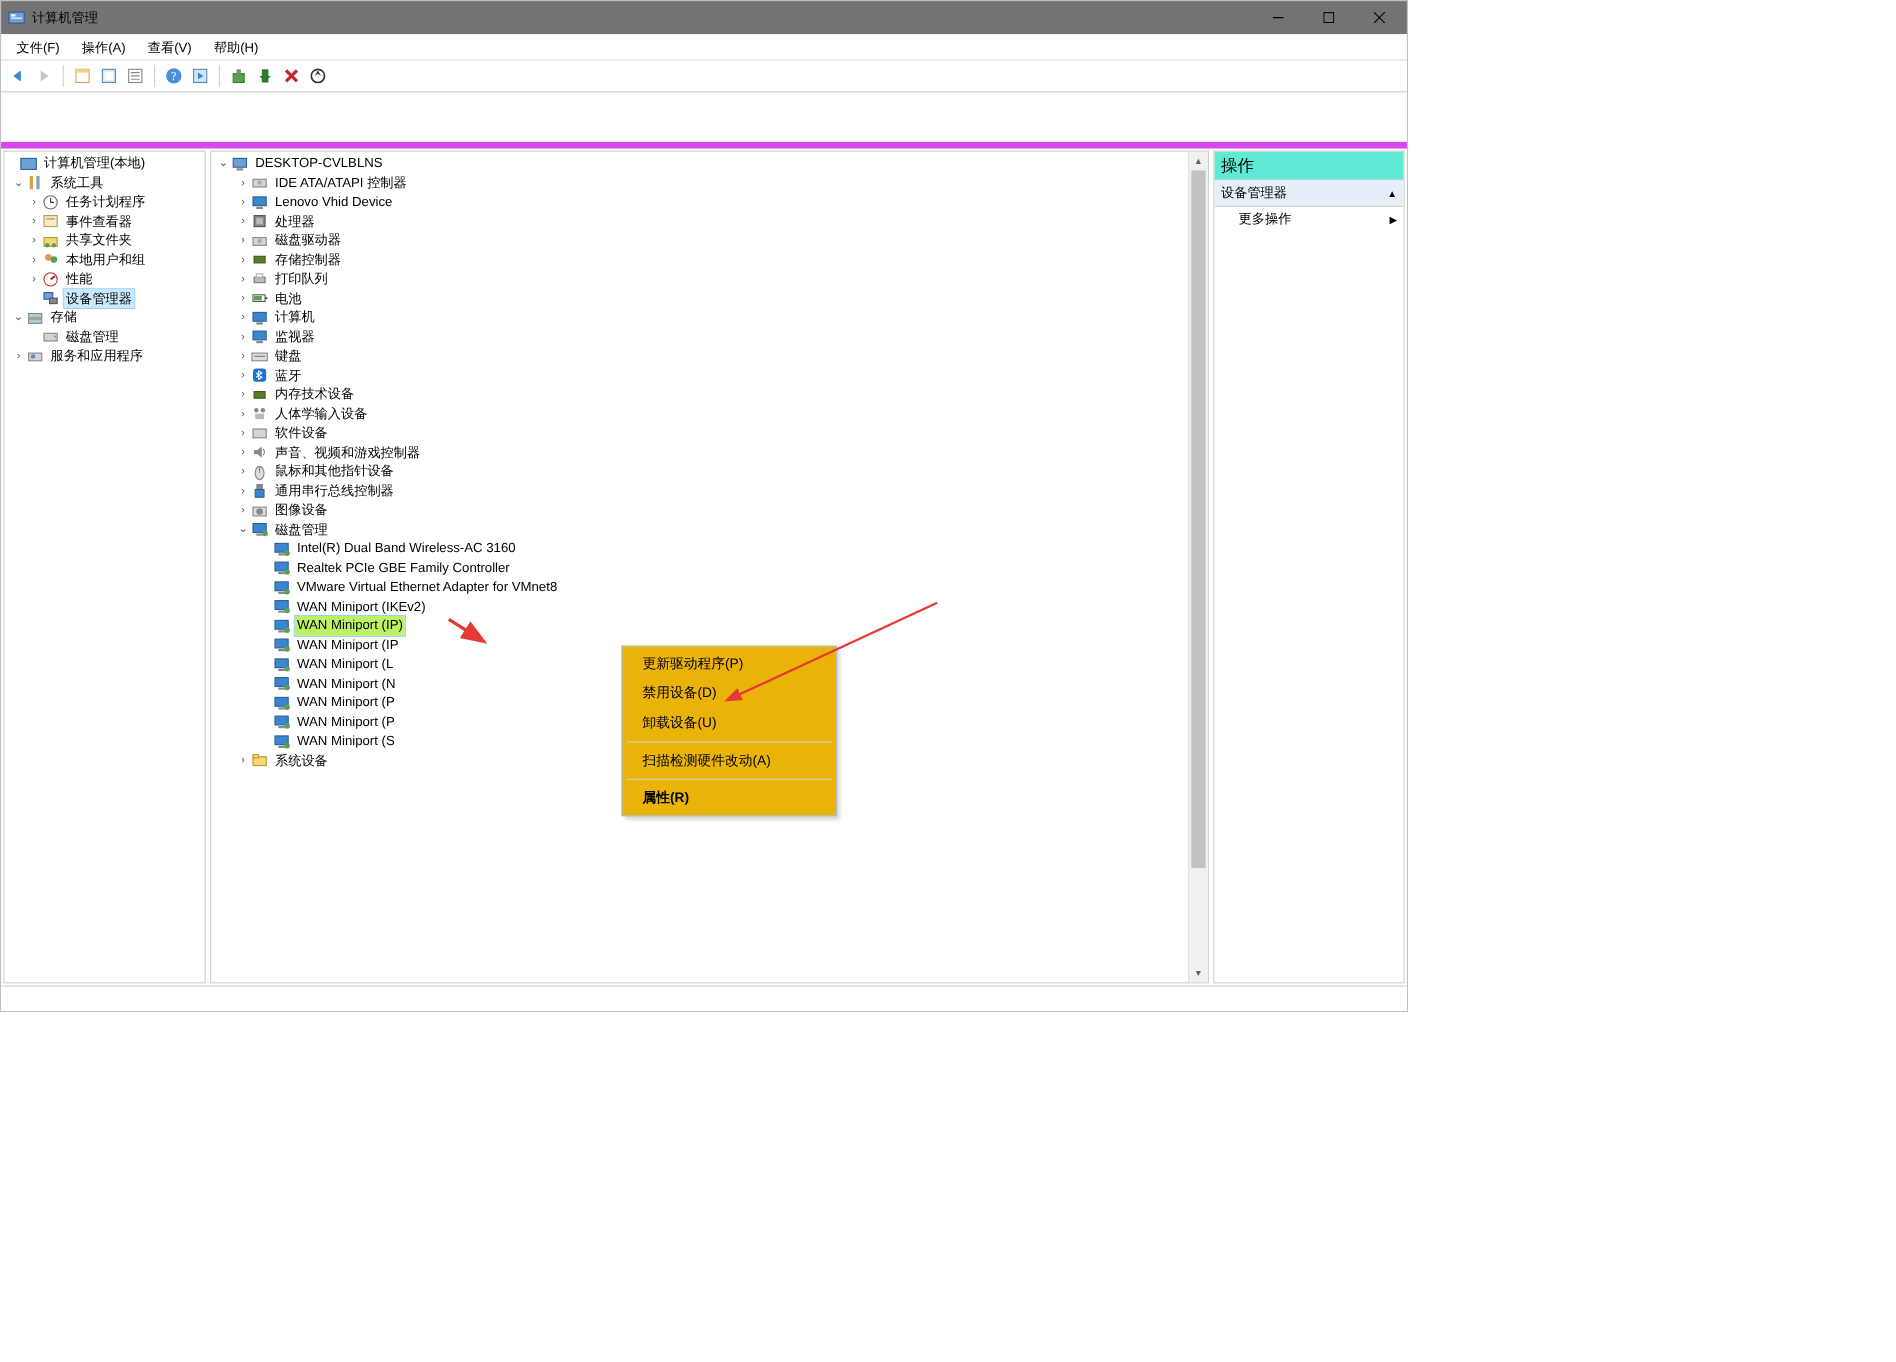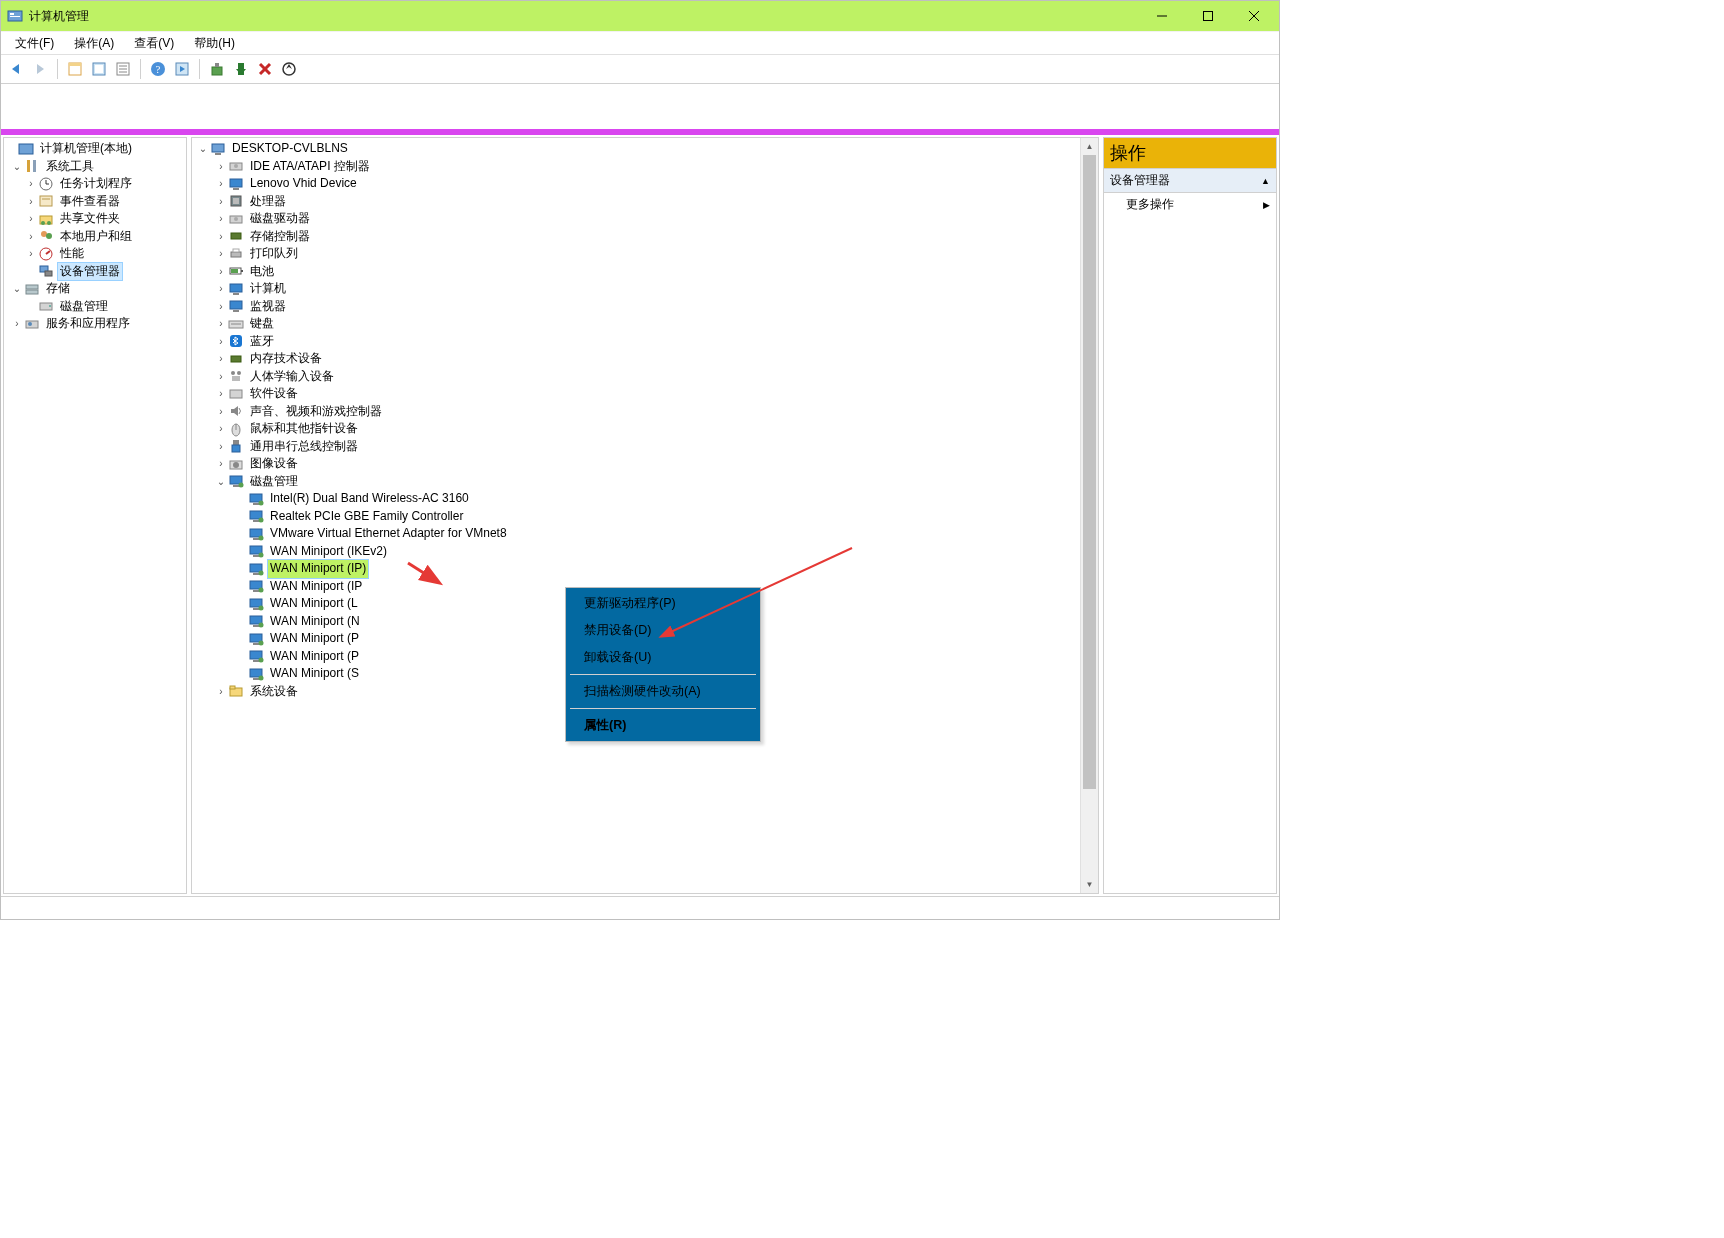--- a/index.html
+++ b/index.html
@@ -21,21 +21,21 @@
     box-sizing: border-box;
     background: #fff;
     position: relative;
   }
   
   .titlebar {
     height: 30px;
     display: flex;
     align-items: center;
     padding: 0 2px 0 6px;
-    background: #bef264;
+    background: #737373;
   }
   .titlebar .title-icon { width: 16px; height: 16px; margin-right: 6px; }
   .titlebar .title-text { flex: 1; font-size: 12px; }
   .titlebar .win-controls { display: flex; }
   .titlebar .win-btn {
     width: 46px; height: 30px;
     display: flex; align-items: center; justify-content: center;
     font-size: 10px; color: #222;
   }
   
@@ -109,42 +109,42 @@
   .scroll-track-v {
     position:absolute; right:0; top:0; bottom:0; width:17px;
     background:#f0f0f0; border-left:1px solid #e0e0e0;
     display:flex; flex-direction:column;
   }
   .scroll-arrow{height:17px;display:flex;align-items:center;justify-content:center;color:#606060;font-size:8px;}
   .scroll-thumb-area{flex:1;position:relative;}
   .scroll-thumb{position:absolute;left:2px;right:2px;background:#c2c2c2;border-radius:0;}
   
   .actions-header {
-    background:#eab308;
+    background:#5eead4;
     padding:3px 6px;
-    font-size:18px;
+    font-size:15px;
     border-bottom:1px solid #d0d0d0;
     font-family:Liberation Mono, monospace;
   }
   .actions-sub {
     background:#e6eef7;
     padding:3px 6px;
     border-bottom:1px solid #d0d0d0;
     display:flex; justify-content:space-between; align-items:center;
     font-size:12px;
   }
   .actions-item {
     padding:3px 6px 3px 22px;
     font-size:12px;
     display:flex; justify-content:space-between; align-items:center;
   }
   
   .context-menu {
     position: absolute;
-    background:#0369a1;
+    background:#eab308;
     border:1px solid #bcbcbc;
     box-shadow: 3px 3px 3px rgba(0,0,0,0.15);
     font-size:12.5px;
     padding:2px;
     z-index: 50;
   }
   .context-menu .cm-item { padding:5px 40px 5px 16px; white-space:nowrap;}
   .context-menu .cm-sep { height:1px; background:#d0d0d0; margin:3px 2px; }
   .context-menu .cm-bold { font-weight:bold; }
   

